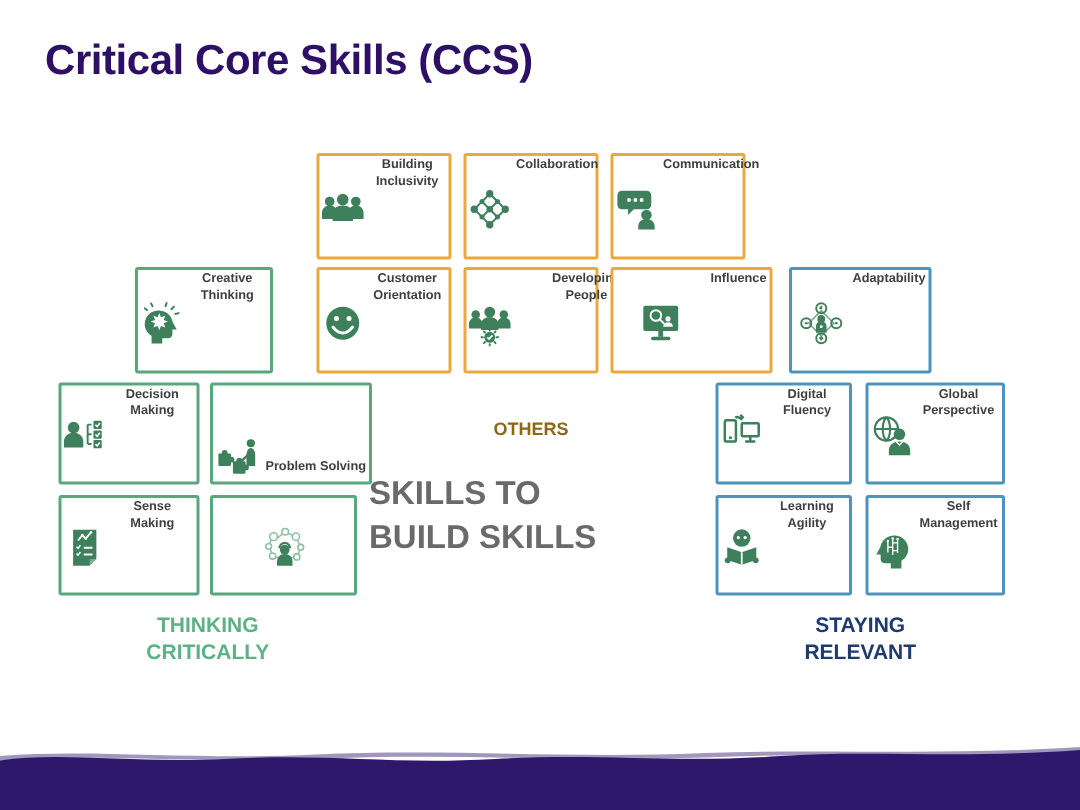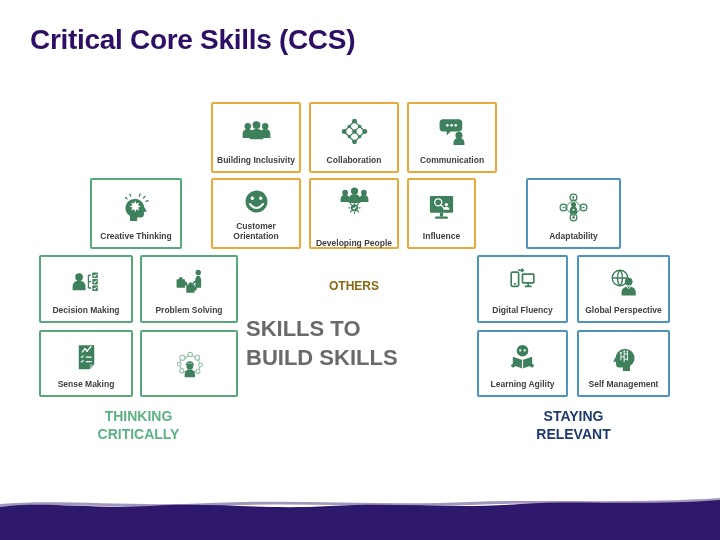--- a/index.html
+++ b/index.html
@@ -1,20 +1,20 @@
 <!DOCTYPE html>
 <html><head>
 <meta charset="utf-8">
 <style>
   html,body{margin:0;padding:0;background:#888;}
   .slide{position:relative;width:720px;height:540px;background:#fff;overflow:hidden;
          font-family:"Liberation Sans",sans-serif;}
   .slide-title{position:absolute;left:30px;top:24px;font-size:28px;font-weight:bold;
                color:#2D1065;letter-spacing:-0.3px;}
-  .skill-box{position:absolute;background:#fff;display:flex;flex-direction:column;
+  .skill-box{position:absolute;background:#fff;display:flex;flex-direction:row;
              border-radius:2px;box-sizing:border-box;}
   .b-yellow{border:2.5px solid #E9A93D;}
   .b-green{border:2.5px solid #58A87C;}
   .b-blue{border:2.5px solid #4D93BC;}
   .icon{flex:1;display:flex;align-items:center;justify-content:center;padding-top:3px;}
   .icon svg{width:31px;height:31px;}
   .skill-label{font-size:8.5px;font-weight:bold;color:#3F3F3F;line-height:1.25;
                text-align:center;padding:0 2px 5px;}
   .cluster-label{position:absolute;text-align:center;font-weight:bold;line-height:1.3;}
   .lbl-interacting{left:283px;top:263px;width:142px;font-size:12px;color:#8B6914;}
@@ -118,21 +118,21 @@
             <path d="M15 31v-5.5c0-5 4-8 9-8s9 3 9 8V31z"></path>
             <circle cx="24" cy="38.5" r="5.6"></circle>
             <path d="M21.5 38.5l1.8 1.8 3.4-3.8" fill="none" stroke="#fff" stroke-width="1.8"></path>
             <g fill="none" stroke="#3E7F5C" stroke-width="2" stroke-linecap="round">
               <path d="M24 31.4v-1.4M24 45.6V47M17 38.5h-1.6M31 38.5h1.6M19.1 33.6L18 32.5M28.9 33.6l1.1-1.1M19.1 43.4L18 44.5M28.9 43.4l1.1 1.1"></path>
             </g>
           </svg>
         </span>
         <div class="skill-label">Developing People</div>
       </div>
-      <div class="skill-box b-yellow" style="left: 407px; top: 178px; width: 69px; height: 71px;">
+      <div class="skill-box b-yellow" style="left: 407px; top: 178px; width: 108px; height: 71px;">
         <span class="icon">
           <svg viewBox="0 0 48 48" fill="#3E7F5C" xmlns="http://www.w3.org/2000/svg">
             <rect x="6" y="6" width="36" height="26" rx="2"></rect>
             <circle cx="19" cy="16" r="5.5" fill="none" stroke="#fff" stroke-width="2"></circle>
             <path d="M23 20l4 4" stroke="#fff" stroke-width="2" stroke-linecap="round"></path>
             <circle cx="31.5" cy="19.5" r="2.6" fill="#fff"></circle>
             <path d="M26.5 27.5c0-3 2.2-4.5 5-4.5s5 1.5 5 4.5z" fill="#fff"></path>
             <rect x="21.5" y="32" width="5" height="6"></rect>
             <rect x="14" y="38" width="20" height="3.5" rx="1.7"></rect>
           </svg>
@@ -164,21 +164,21 @@
             <path d="M2.5 36v-5.5c0-6 4.5-9.5 10-9.5s10 3.5 10 9.5V36z"></path>
             <path d="M27 12.5h4M27 22.5h4M27 32.5h4M27 12.5v20" fill="none" stroke="#3E7F5C" stroke-width="2"></path>
             <rect x="33" y="8.5" width="8.5" height="8.5" rx="1"></rect>
             <rect x="33" y="18.5" width="8.5" height="8.5" rx="1"></rect>
             <rect x="33" y="28.5" width="8.5" height="8.5" rx="1"></rect>
             <path d="M35 12.7l1.8 1.8 2.8-3.6M35 22.7l1.8 1.8 2.8-3.6M35 32.7l1.8 1.8 2.8-3.6" stroke="#fff" stroke-width="1.6" fill="none"></path>
           </svg>
         </span>
         <div class="skill-label">Decision Making</div>
       </div>
-      <div class="skill-box b-green" style="left: 140px; top: 255px; width: 98px; height: 68px;">
+      <div class="skill-box b-green" style="left: 140px; top: 255px; width: 108px; height: 68px; align-items: flex-end;">
         <span class="icon">
           <svg viewBox="0 0 48 48" fill="#3E7F5C" xmlns="http://www.w3.org/2000/svg">
             <rect x="4" y="19" width="13" height="13" rx="1.2"></rect>
             <circle cx="10.5" cy="18.5" r="3"></circle>
             <circle cx="17.5" cy="25.5" r="3"></circle>
             <rect x="19" y="27" width="13" height="13" rx="1.2"></rect>
             <circle cx="25.5" cy="26.5" r="3"></circle>
             <circle cx="32.5" cy="33.5" r="3"></circle>
             <circle cx="37.5" cy="8.5" r="4.2"></circle>
             <path d="M33 32V21c0-4.5 2-7.5 4.5-7.5S42 16.5 42 21v11z"></path>

